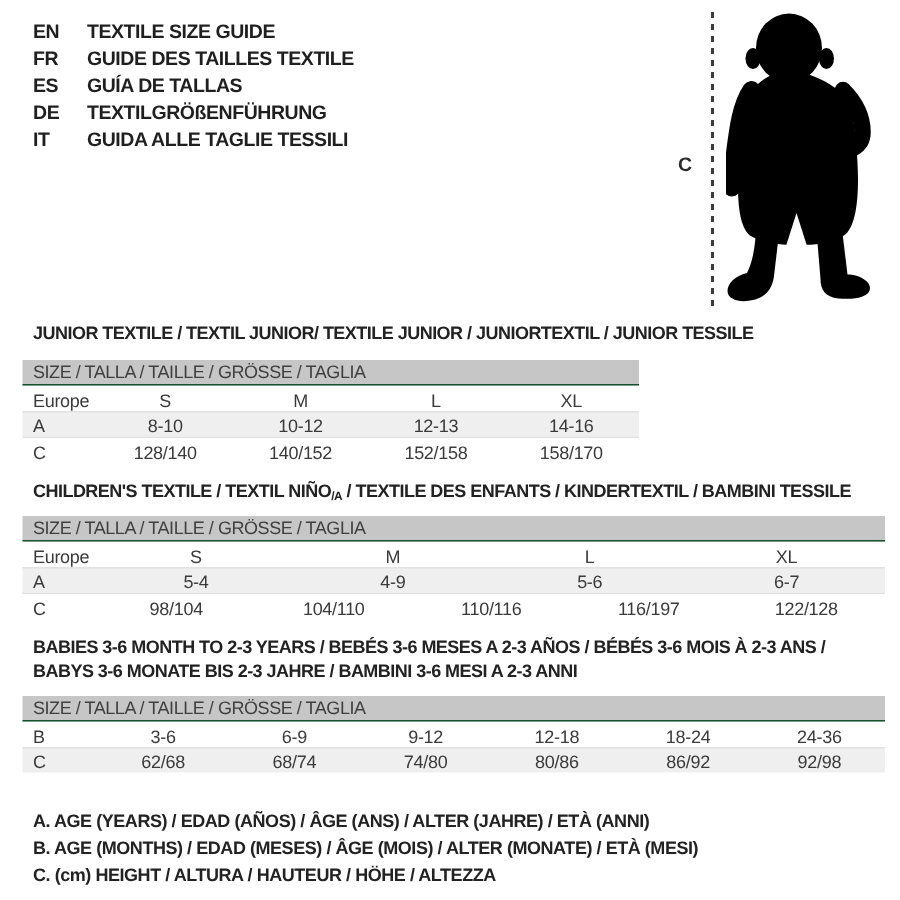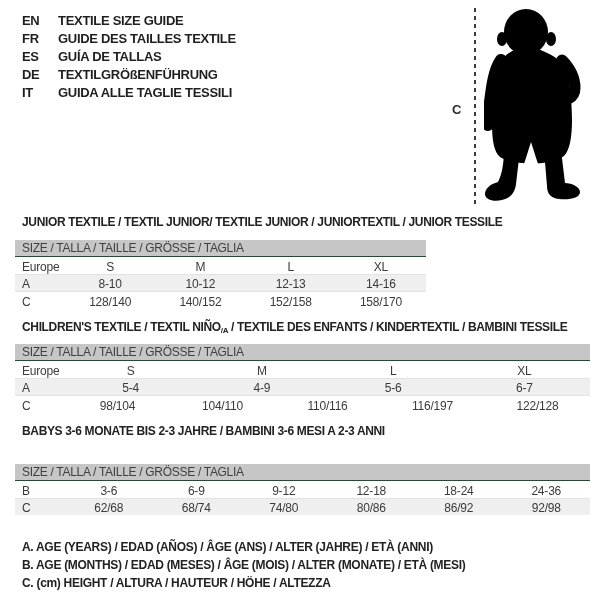--- a/index.html
+++ b/index.html
@@ -131,20 +131,21 @@
         <div class="cell">98/104</div>
         <div class="cell">104/110</div>
         <div class="cell">110/116</div>
         <div class="cell">116/197</div>
         <div class="cell">122/128</div>
       </div>
     </div>
   </div>
 
   <div class="tbl-title" style="top:423px;">
+    <div>BABIES 3-6 MONTH TO 2-3 YEARS / BEBÉS 3-6 MESES A 2-3 AÑOS / BÉBÉS 3-6 MOIS À 2-3 ANS /</div>
     <div>BABYS 3-6 MONATE BIS 2-3 JAHRE / BAMBINI 3-6 MESI A 2-3 ANNI</div>
   </div>
   <div class="sizetable" style="top:464px;width:575px;">
     <div class="bar">SIZE / TALLA / TAILLE / GRÖSSE / TAGLIA</div>
     <div>
       <div class="trow">
         <div class="rlabel">B</div>
         <div class="cell">3-6</div>
         <div class="cell">6-9</div>
         <div class="cell">9-12</div>

